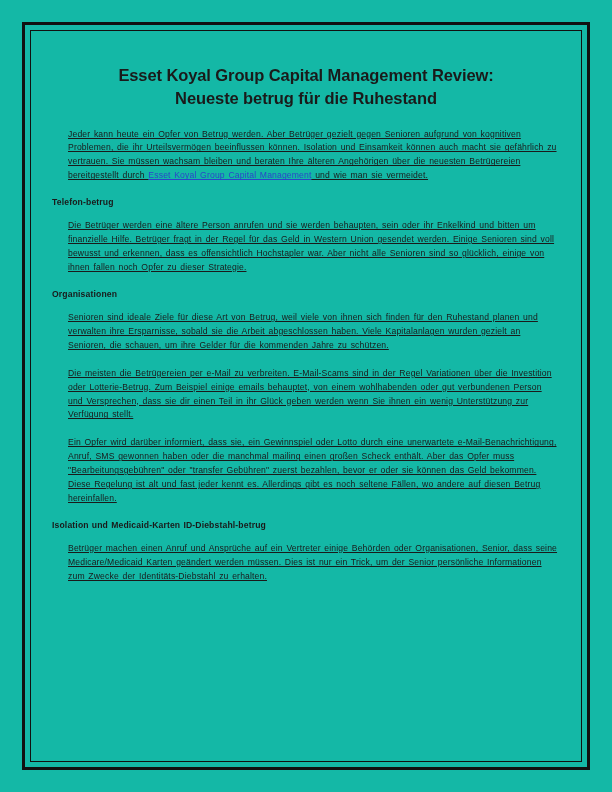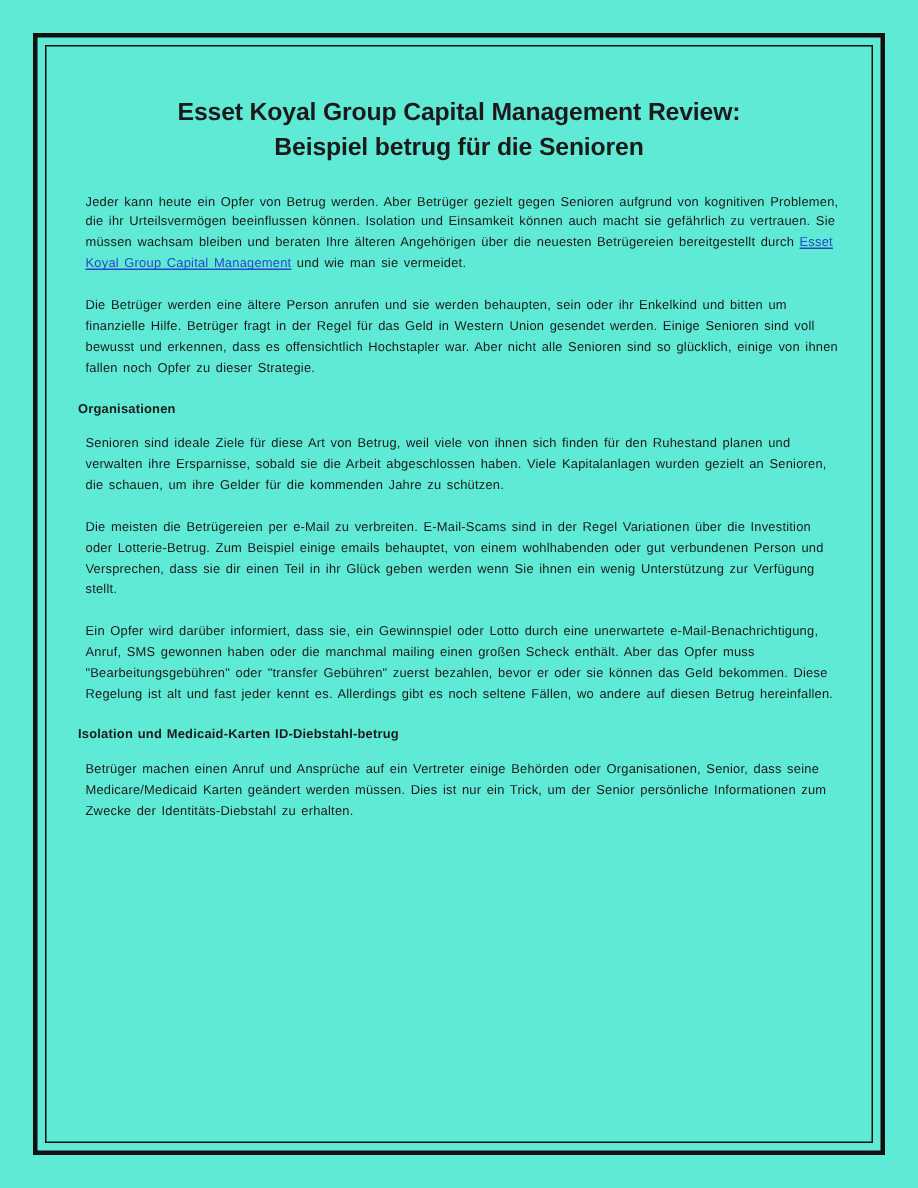--- a/index.html
+++ b/index.html
@@ -11,21 +11,21 @@
     height: 792px;
     background: #ece8da;
     font-family: "Liberation Sans", sans-serif;
     color: #1a1a1a;
     overflow: hidden;
   }
   .page {
     position: relative;
     width: 612px;
     height: 792px;
-    background: #5eead4;
+    background: #14b8a6;
     box-sizing: border-box;
     padding: 22px 22px;
   }
   .border-outer {
     position: absolute;
     left: 22px;
     top: 22px;
     right: 22px;
     bottom: 22px;
     border: 3px solid #111111;
@@ -55,23 +55,24 @@
     margin: 14px 0 18px 0;
     letter-spacing: -0.1px;
   }
   .doc-title .line {
     display: block;
   }
   .body-text {
     font-size: 8.6px;
     line-height: 1.62;
     text-align: left;
-    margin: 0 0 14px 5px;
+    margin: 0 0 14px 16px;
     letter-spacing: 0.15px;
     word-spacing: 1.1px;
+    text-decoration: underline;
   }
   .section-head {
     font-size: 8.6px;
     font-weight: bold;
     margin: 0 0 12px 0;
     letter-spacing: 0.15px;
     word-spacing: 0.6px;
   }
   a.inline-link {
     color: #2a46c8;
@@ -82,25 +83,26 @@
 <body>
 
 <div class="page">
   <div class="border-outer"></div>
   <div class="border-inner"></div>
 
   <div class="content">
 
     <h1 class="doc-title">
       <span class="line">Esset Koyal Group Capital Management Review:</span>
-      <span class="line">Beispiel betrug für die Senioren</span>
+      <span class="line">Neueste betrug für die Ruhestand</span>
     </h1>
 
     <p class="body-text"><span>Jeder kann heute ein Opfer von Betrug werden. Aber Betrüger gezielt gegen Senioren aufgrund von kognitiven Problemen, die ihr Urteilsvermögen beeinflussen können. Isolation und Einsamkeit können auch macht sie gefährlich zu vertrauen. Sie müssen wachsam bleiben und beraten Ihre älteren Angehörigen über die neuesten Betrügereien bereitgestellt durch </span><a class="inline-link" href="#">Esset Koyal Group Capital Management</a><span> und wie man sie vermeidet.</span></p>
 
+    <h2 class="section-head">Telefon-betrug</h2>
     <p class="body-text">Die Betrüger werden eine ältere Person anrufen und sie werden behaupten, sein oder ihr Enkelkind und bitten um finanzielle Hilfe. Betrüger fragt in der Regel für das Geld in Western Union gesendet werden. Einige Senioren sind voll bewusst und erkennen, dass es offensichtlich Hochstapler war. Aber nicht alle Senioren sind so glücklich, einige von ihnen fallen noch Opfer zu dieser Strategie.</p>
 
     <h2 class="section-head">Organisationen</h2>
     <p class="body-text">Senioren sind ideale Ziele für diese Art von Betrug, weil viele von ihnen sich finden für den Ruhestand planen und verwalten ihre Ersparnisse, sobald sie die Arbeit abgeschlossen haben. Viele Kapitalanlagen wurden gezielt an Senioren, die schauen, um ihre Gelder für die kommenden Jahre zu schützen.</p>
 
     <p class="body-text">Die meisten die Betrügereien per e-Mail zu verbreiten. E-Mail-Scams sind in der Regel Variationen über die Investition oder Lotterie-Betrug. Zum Beispiel einige emails behauptet, von einem wohlhabenden oder gut verbundenen Person und Versprechen, dass sie dir einen Teil in ihr Glück geben werden wenn Sie ihnen ein wenig Unterstützung zur Verfügung stellt.</p>
 
     <p class="body-text">Ein Opfer wird darüber informiert, dass sie, ein Gewinnspiel oder Lotto durch eine unerwartete e-Mail-Benachrichtigung, Anruf, SMS gewonnen haben oder die manchmal mailing einen großen Scheck enthält. Aber das Opfer muss "Bearbeitungsgebühren" oder "transfer Gebühren" zuerst bezahlen, bevor er oder sie können das Geld bekommen. Diese Regelung ist alt und fast jeder kennt es. Allerdings gibt es noch seltene Fällen, wo andere auf diesen Betrug hereinfallen.</p>
 
     <h2 class="section-head">Isolation und Medicaid-Karten ID-Diebstahl-betrug</h2>

